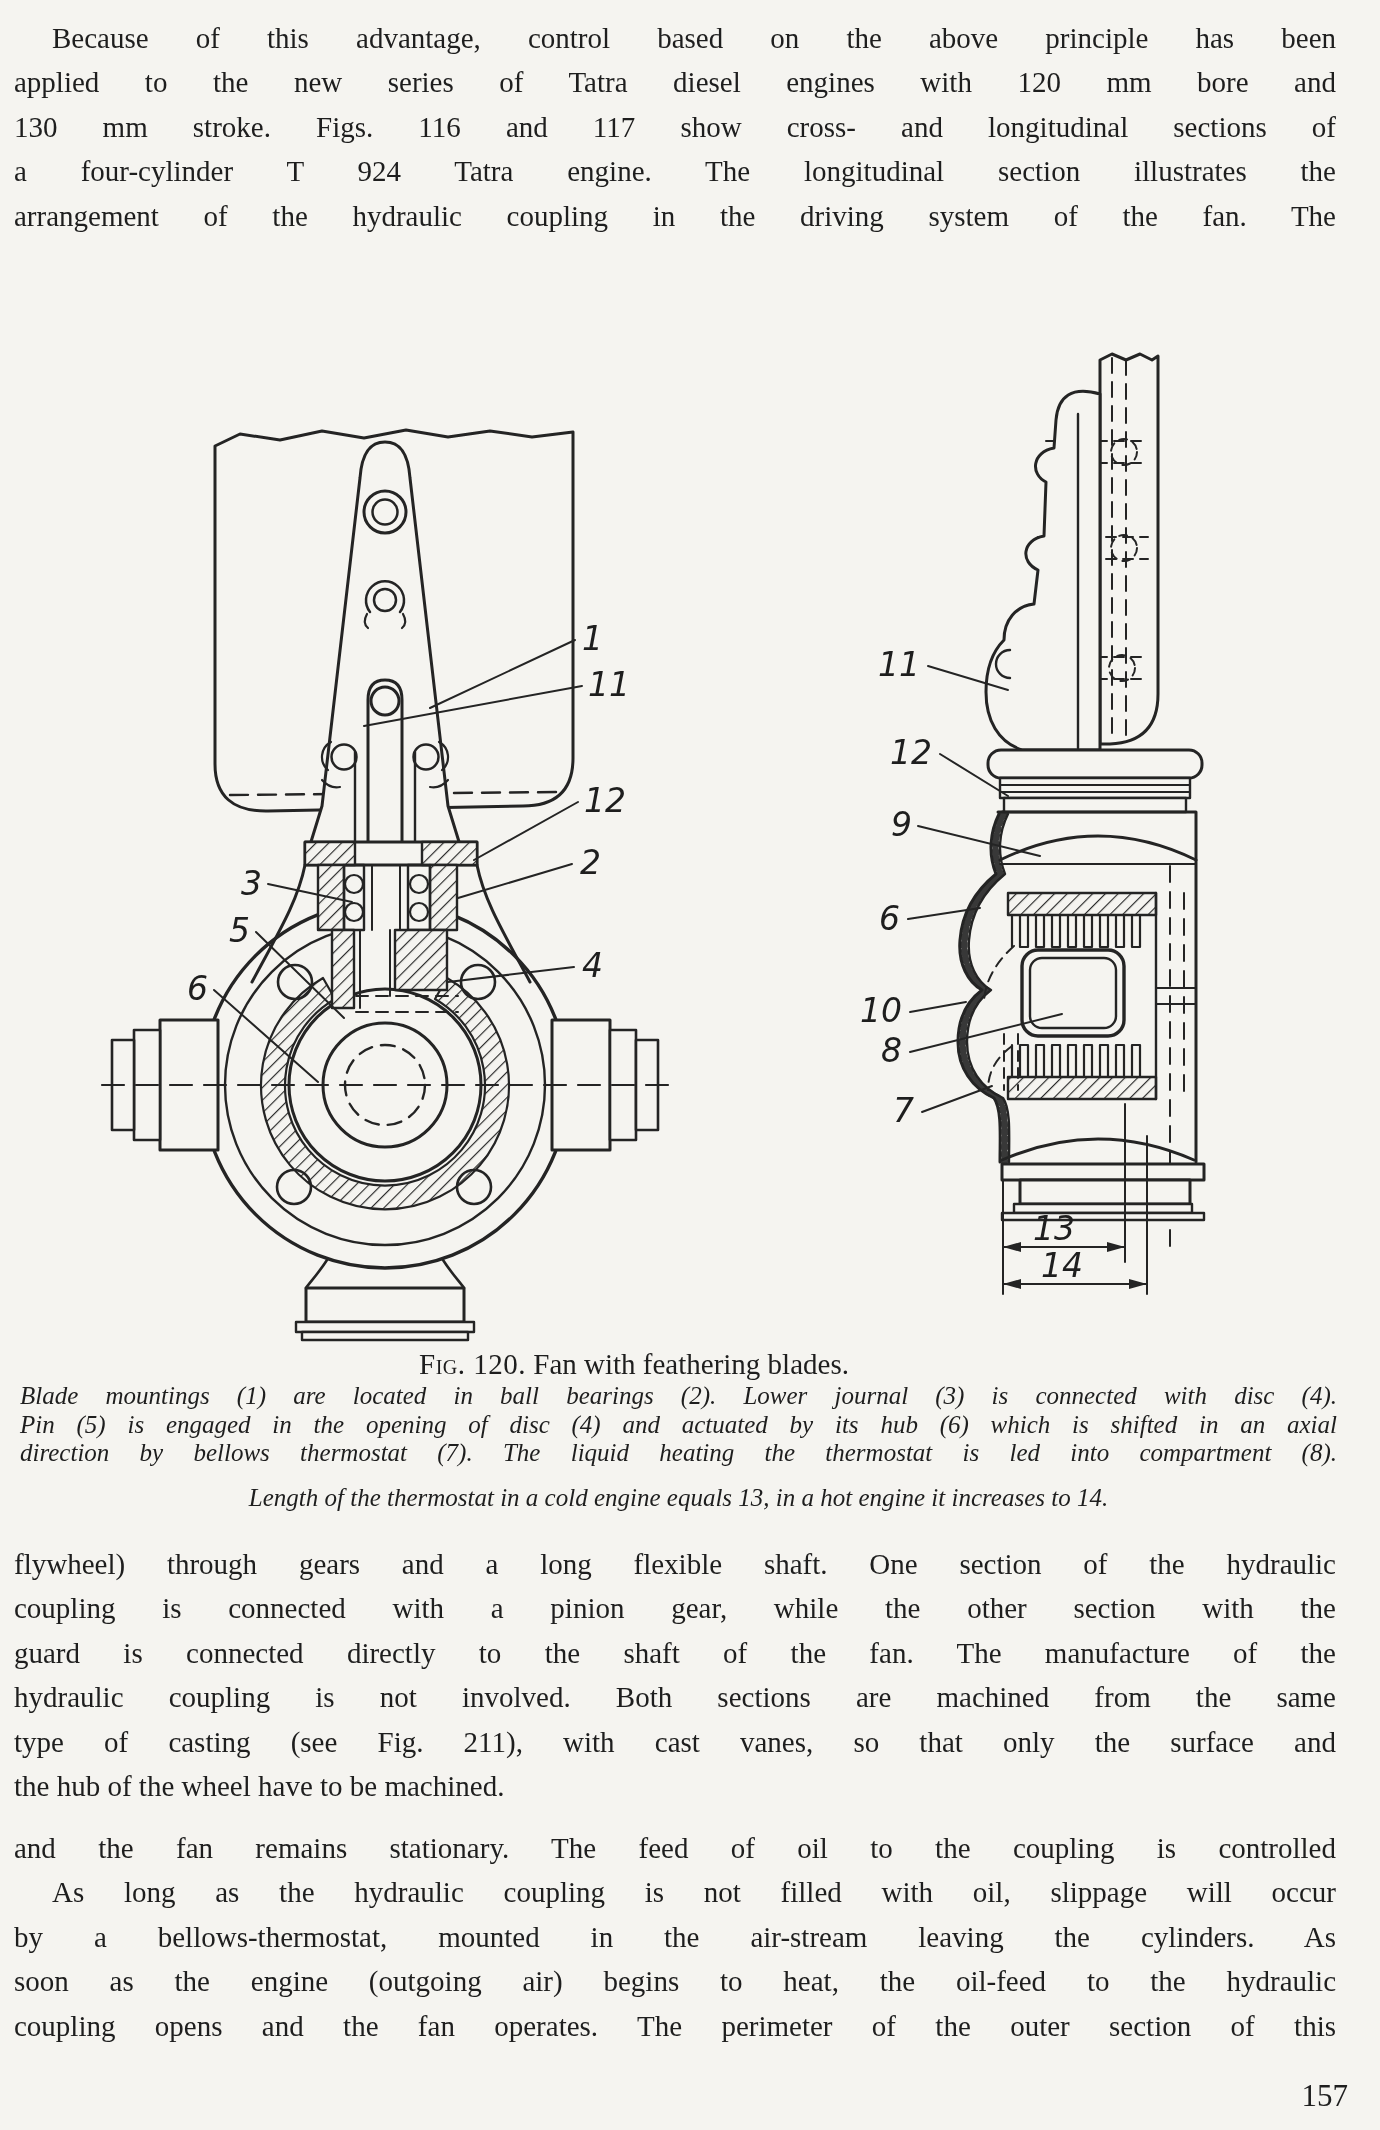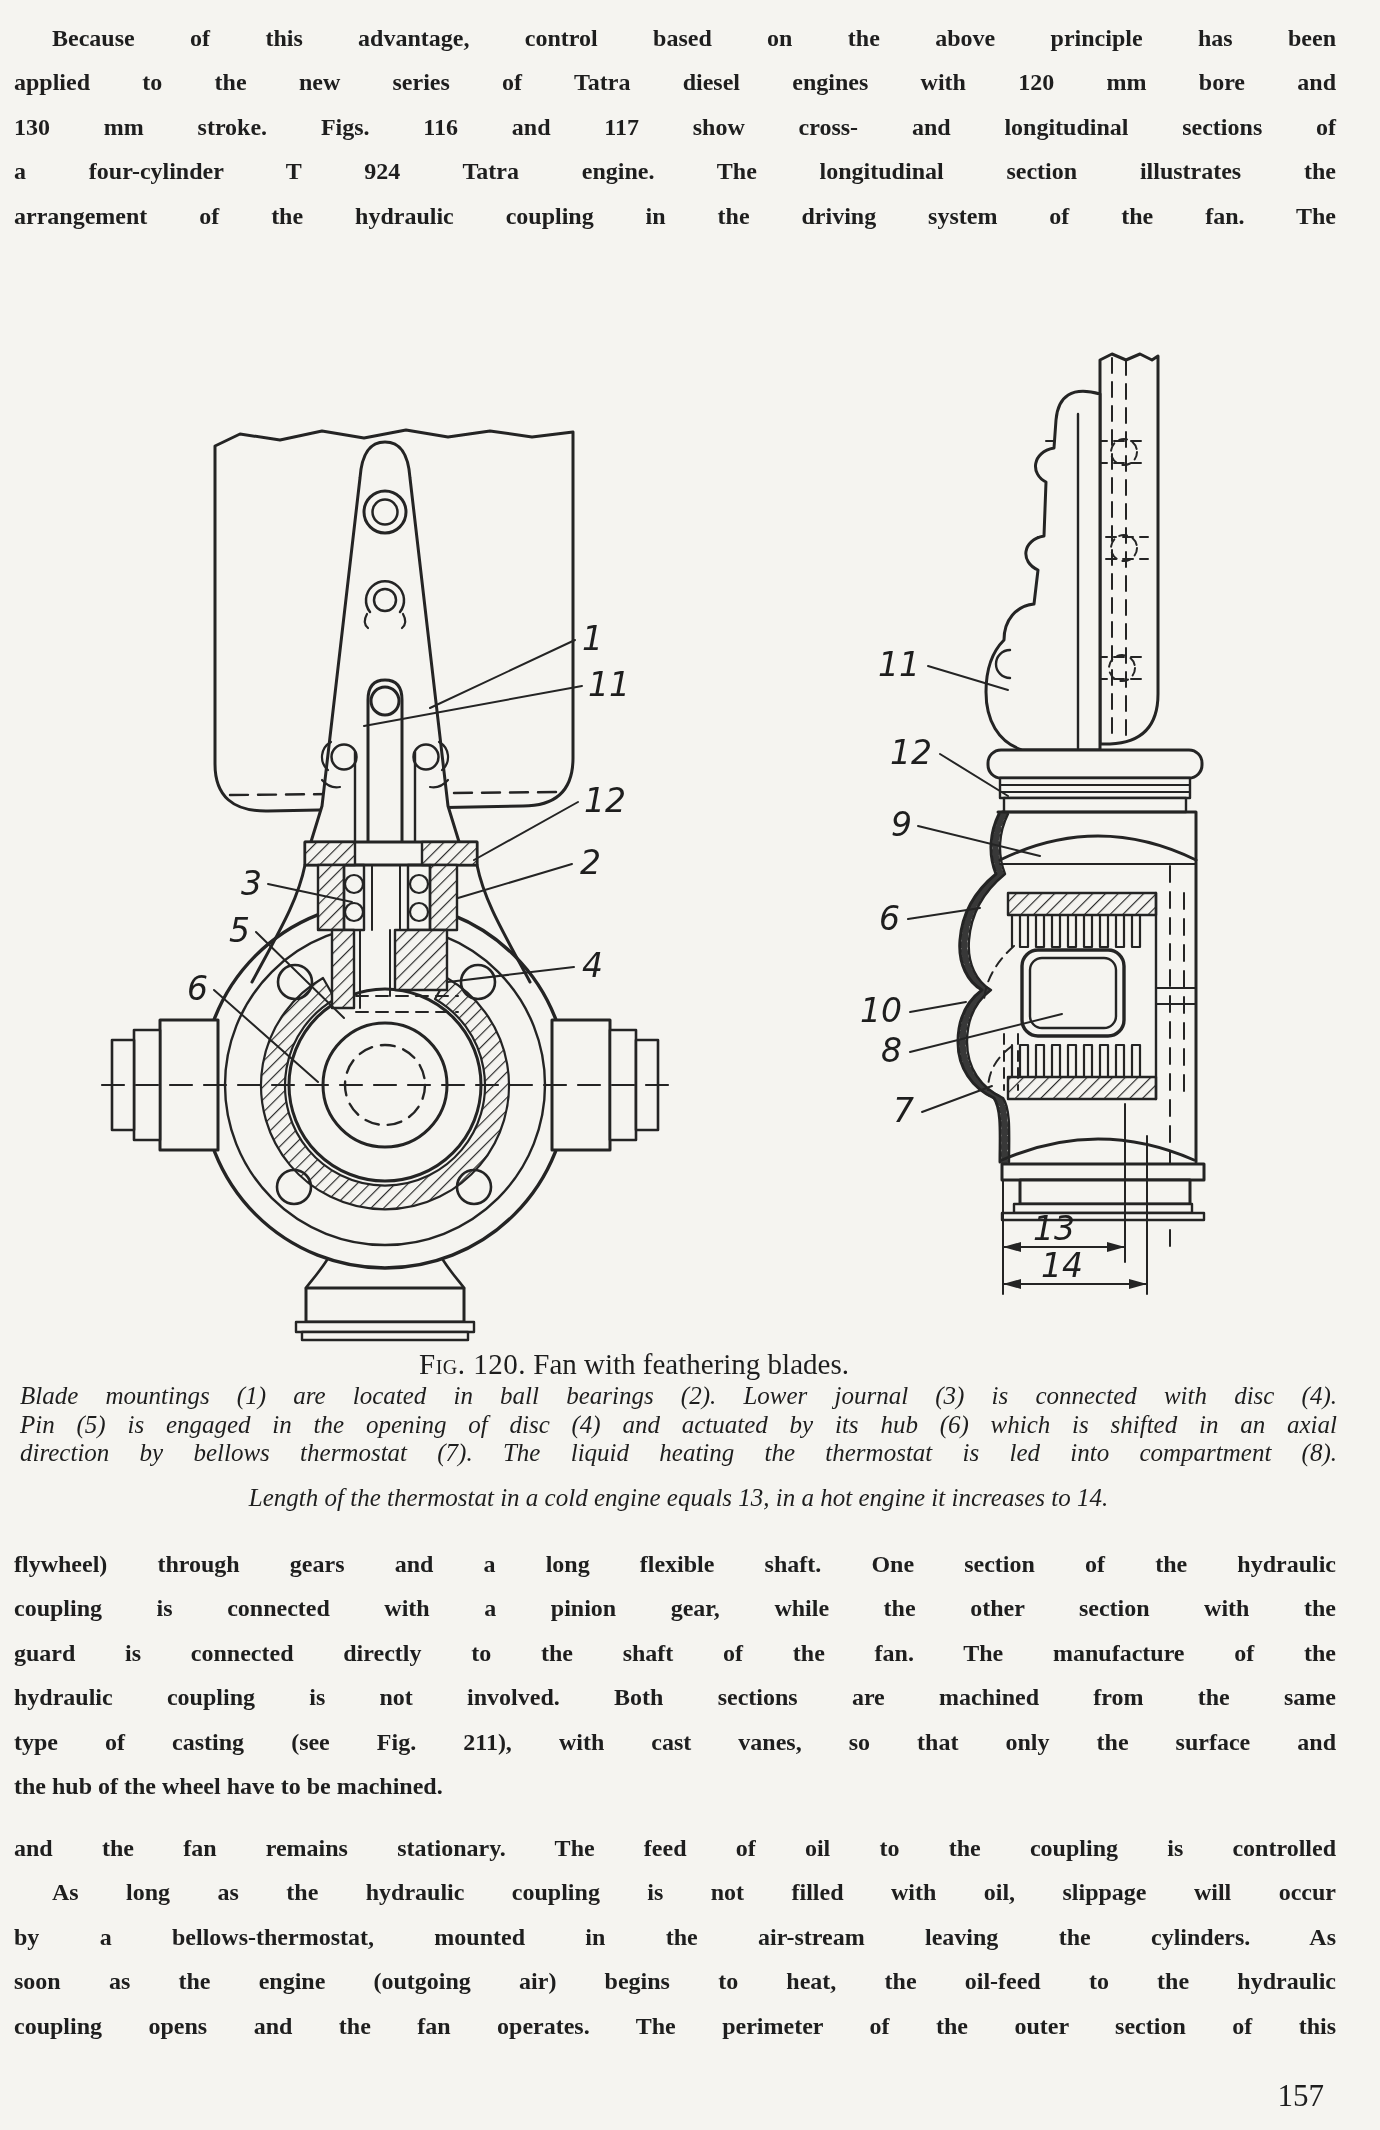--- a/index.html
+++ b/index.html
@@ -5,29 +5,29 @@
   html,body{margin:0;padding:0;}
   body{background:#e8e7e3;}
   .page{
     position:relative;
     width:1380px;height:2130px;
     background:#f5f4f0;
     overflow:hidden;
     font-family:"Liberation Serif", serif;
     color:#1e1e1e;
   }
-  .para{position:absolute;left:14px;width:1322px;font-size:24px;line-height:44.4px;font-weight:bold;}
+  .para{position:absolute;left:14px;width:1322px;font-size:29px;line-height:44.4px;}
   .jline{text-align:justify;text-align-last:justify;white-space:normal;}
   .lline{text-align:center;text-align-last:left;}
   .ind{text-indent:38px;}
   .caption{position:absolute;top:1348px;left:14px;width:1240px;text-align:center;font-size:29px;}
   .caption .figlbl{font-variant:small-caps;letter-spacing:0.5px;}
   .capnote{position:absolute;left:20px;top:1382px;width:1317px;font-size:25px;line-height:28.6px;font-style:italic;}
   .cline{text-align:left;text-align-last:center;margin-top:16px;}
-  .pagenum{position:absolute;top:2078px;right:56px;font-size:31px;}
+  .pagenum{position:absolute;top:2078px;right:32px;font-size:31px;}
   svg{position:absolute;}
   svg text{font-family:"DejaVu Sans", sans-serif;font-style:italic;font-size:33px;fill:#1e1e1e;stroke:none;}
 </style>
 </head>
 <body>
 
 <div class="page">
 
   <div class="para" style="top:16px;">
     <div class="jline ind">Because of this advantage, control based on the above principle has been</div>

